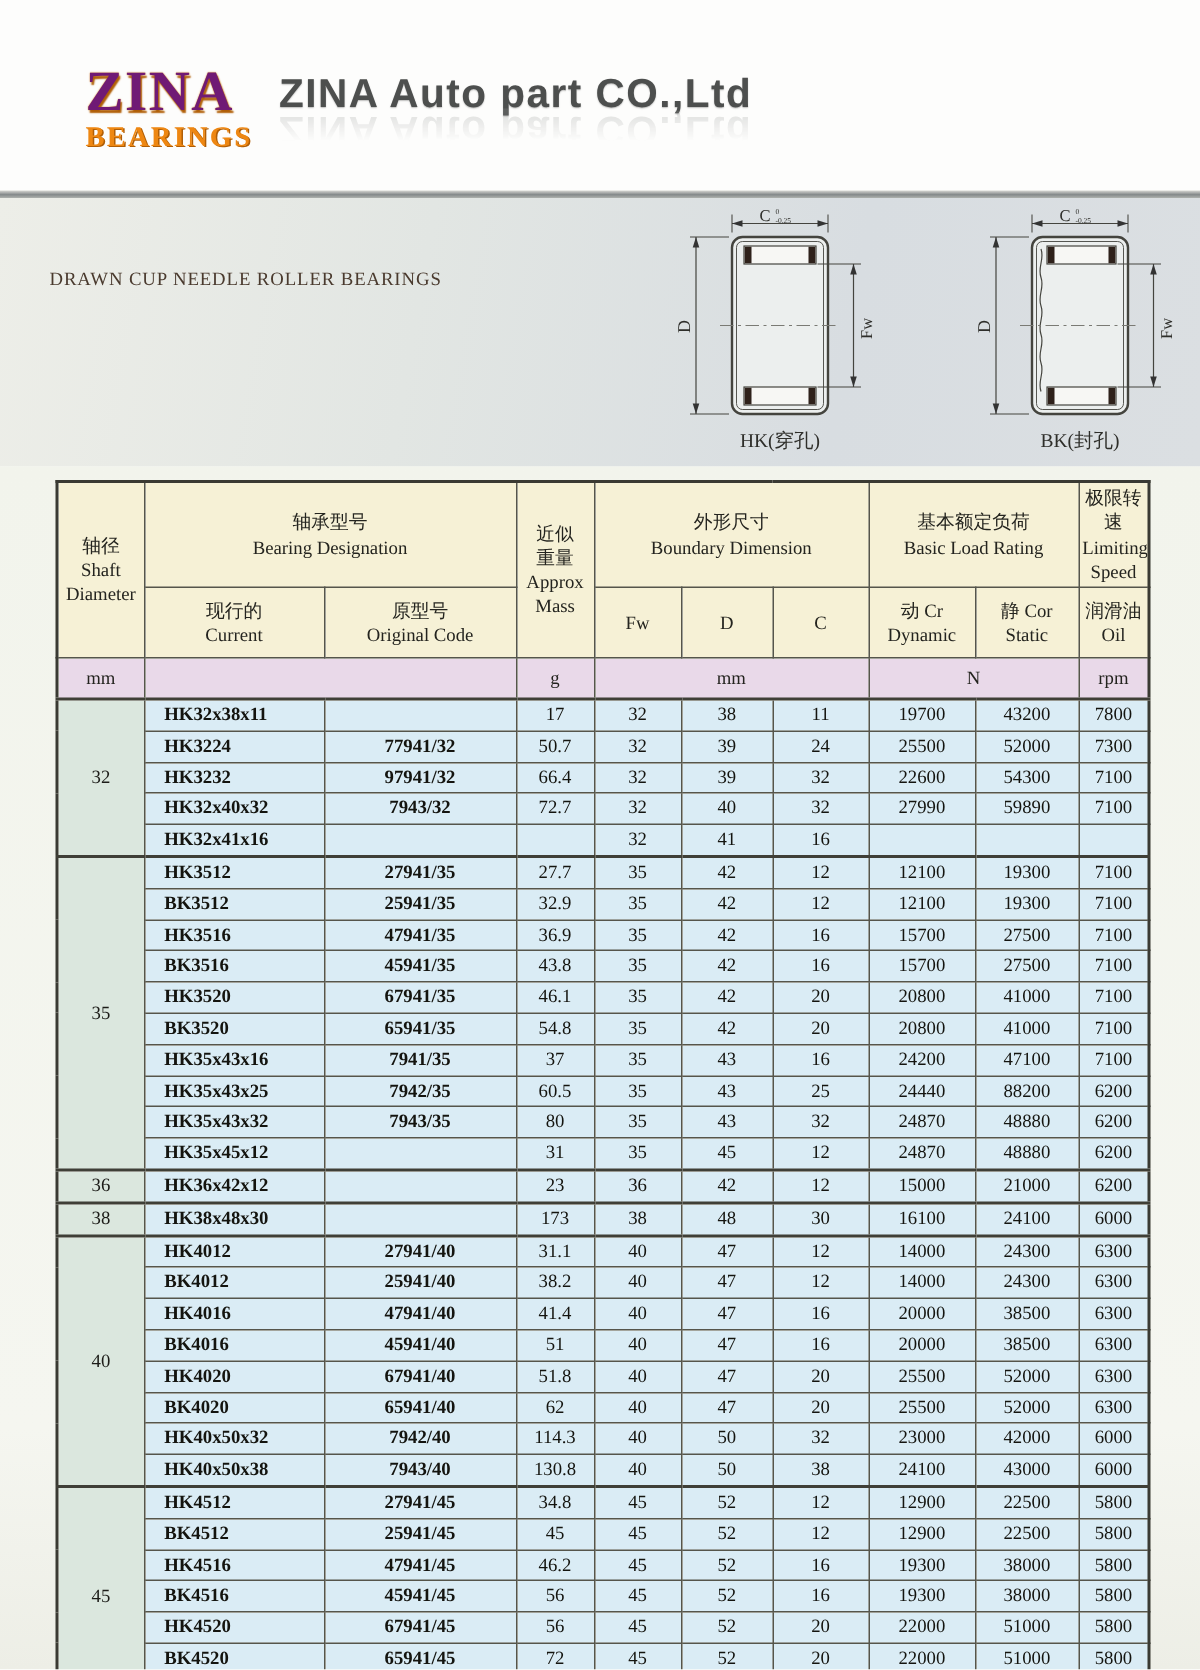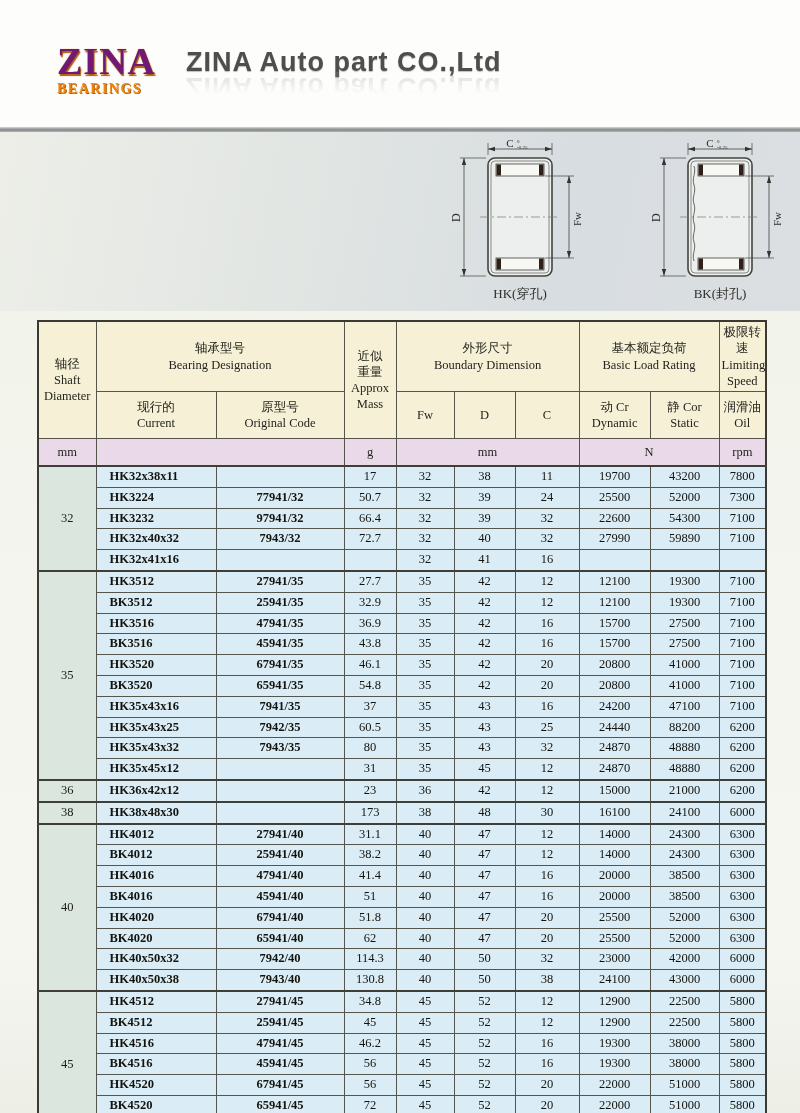--- a/index.html
+++ b/index.html
@@ -4,21 +4,21 @@
 <style>
   html,body{margin:0;padding:0;background:#ffffff;}
   .page{position:relative;width:800px;height:1113px;background:#FBFCF8;overflow:hidden;
         font-family:"Liberation Serif","DejaVu Serif",serif;}
 
   
   .top-header{position:absolute;top:0;left:0;width:800px;height:127px;background:#FDFDFC;}
   .logo{position:absolute;left:57px;top:42px;line-height:1;}
   .logo-zina{font-family:"Liberation Serif","DejaVu Serif",serif;font-weight:bold;font-size:38px;
              color:#701a75;text-shadow:1px 2px 1px #b05e06, 0 0 1px #c96f08;letter-spacing:1px;}
-  .logo-bearings{font-family:"Liberation Serif","DejaVu Serif",serif;font-weight:bold;font-size:14px;
+  .logo-bearings{font-family:"Liberation Serif","DejaVu Serif",serif;font-weight:bold;font-size:19px;
              color:#EE8712;text-shadow:1px 1px 0 #b05e06;letter-spacing:1.5px;margin-top:2px;}
   .company{position:absolute;left:186px;top:47px;}
   .company-title{font-family:"Liberation Sans","DejaVu Sans",sans-serif;font-weight:bold;
              font-size:27px;letter-spacing:1px;color:#4d4f4e;
              text-shadow:0 1px 1px rgba(0,0,0,.25);}
   .company-reflect{font-family:"Liberation Sans","DejaVu Sans",sans-serif;font-weight:bold;
              font-size:27px;letter-spacing:1px;color:#8a8c8b;transform:scaleY(-1);
              opacity:.38;margin-top:-7px;
              -webkit-mask-image:linear-gradient(to top,rgba(0,0,0,.8),transparent 75%);
              mask-image:linear-gradient(to top,rgba(0,0,0,.8),transparent 75%);}
@@ -70,20 +70,21 @@
       <div class="logo-bearings">BEARINGS</div>
     </div>
     <div class="company">
       <div class="company-title">ZINA Auto part CO.,Ltd</div>
       <div class="company-reflect">ZINA Auto part CO.,Ltd</div>
     </div>
   </div>
   <div class="divider"></div>
 
   <div class="band">
+    <div class="sec-title-en">DRAWN CUP NEEDLE ROLLER BEARINGS</div>
 
     <div class="diagram hk">
       <svg width="145" height="172" viewBox="0 0 145 172">
 
         <line x1="40" y1="19" x2="40" y2="7" stroke="#44443e" stroke-width="0.7"></line>
         <line x1="104" y1="19" x2="104" y2="7" stroke="#44443e" stroke-width="0.7"></line>
         <line x1="40" y1="13" x2="104" y2="13" stroke="#44443e" stroke-width="0.8"></line>
         <polygon points="40,13 47,10.8 47,15.2" fill="#333"></polygon>
         <polygon points="104,13 97,10.8 97,15.2" fill="#333"></polygon>
         <text x="62" y="11" font-size="11" text-anchor="middle">C</text>

